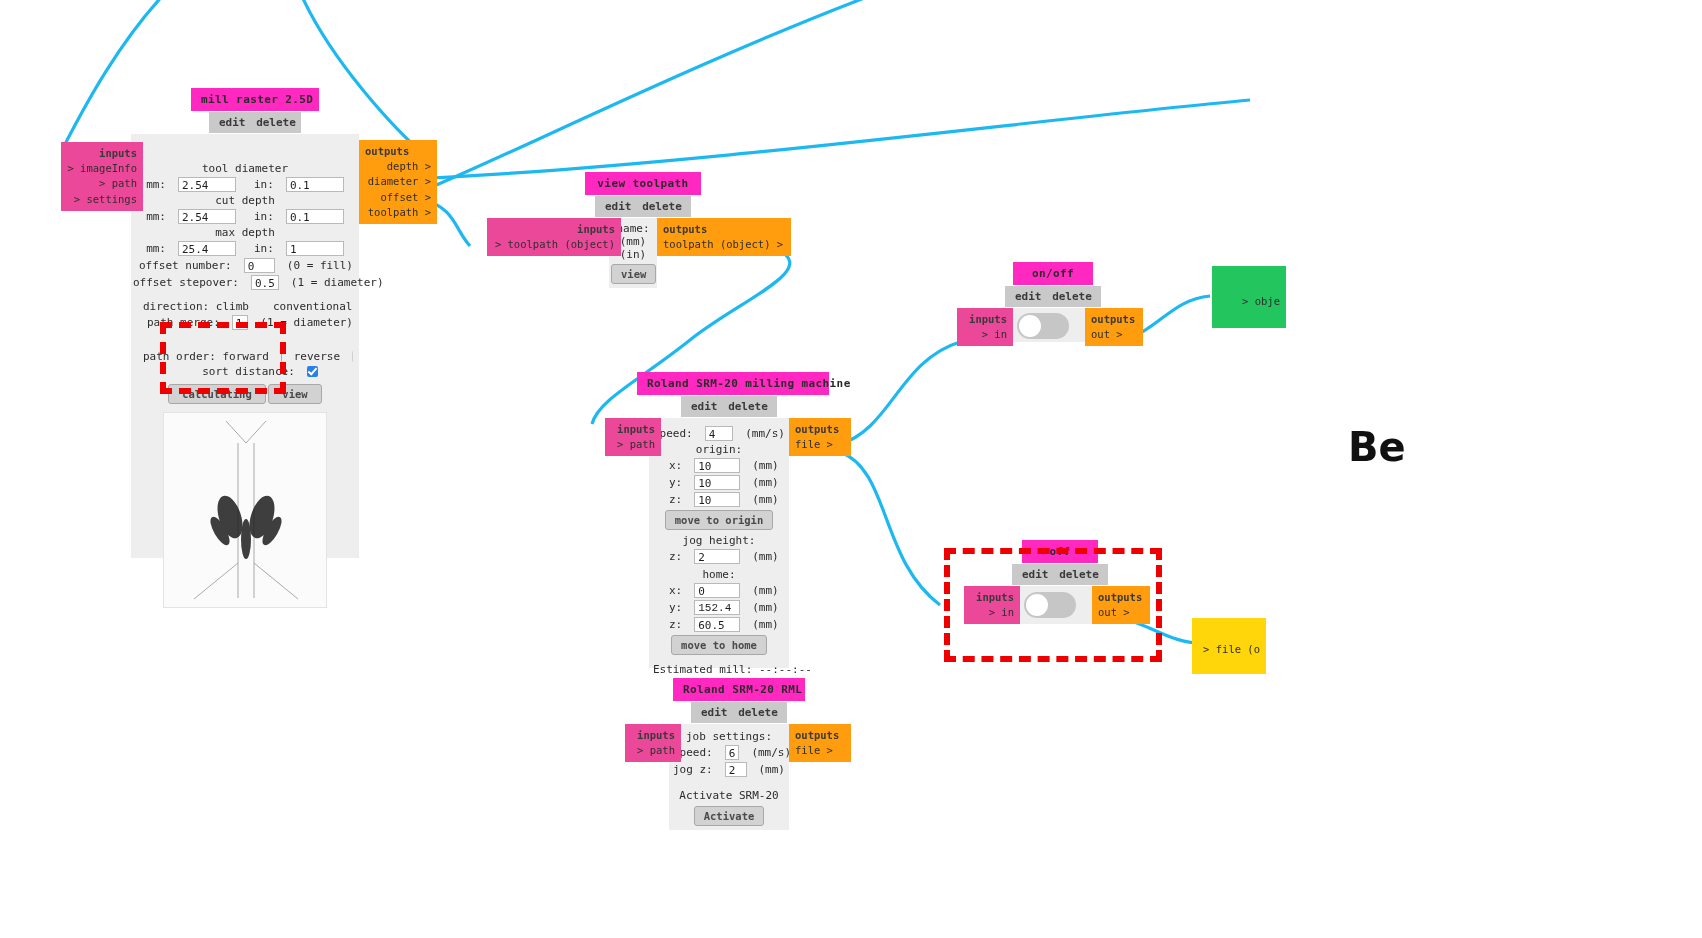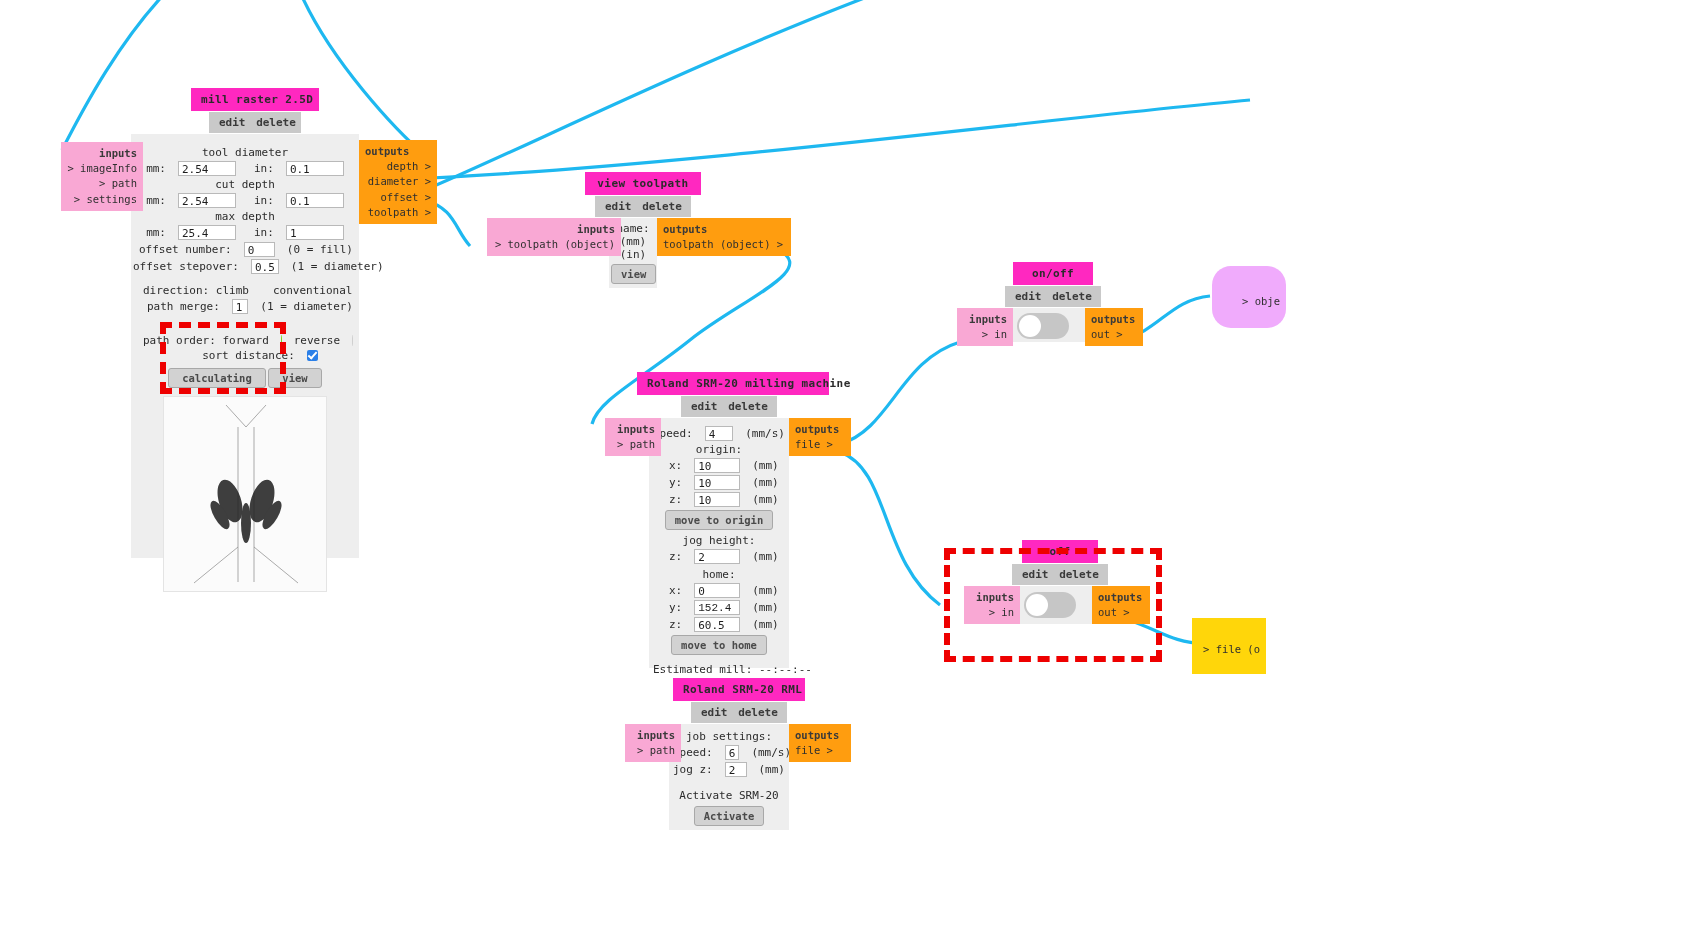--- a/index.html
+++ b/index.html
@@ -26,21 +26,21 @@
     text-align:center;padding:4px 10px;white-space:nowrap;font-weight:bold;
   }
   .body{
     background:#eeeeee;color:#2b2b2b;font-size:11px;
     padding:6px 8px;
   }
   .inputs,.outputs{
     font-size:10.5px;font-weight:bold;color:#3a3a3a;
     padding:4px 6px;white-space:nowrap;line-height:1.45;
   }
-  .inputs{background:#f9a8d4;text-align:right;}
+  .inputs{background:#ec4899;text-align:right;}
   .outputs{background:#ff9d0f;text-align:left;}
   .inputs .hdr,.outputs .hdr{font-weight:bold;display:block;}
   .port{display:block;font-weight:normal;color:#2f2f2f;}
 
   
   .lbl{font-size:11px;color:#2b2b2b;white-space:nowrap;}
   .ctr{text-align:center;}
   .fld{
     display:inline-block;background:#ffffff;border:1px solid #b9b9b9;
     height:15px;line-height:15px;font-size:11px;color:#1d1d1d;
@@ -115,21 +115,21 @@
       <path d="M1128,620 C1160,630 1170,642 1205,644"></path>
     </g>
   </svg>
 
   <div class="node" style="left:131px;top:88px;width:228px;">
     <div class="title" style="position:absolute;left:60px;top:0;width:108px;">mill raster 2.5D</div>
     <div class="editrow" style="position:absolute;left:78px;top:24px;width:72px;">
       <span>edit</span>
       <span style="margin-left:4px;">delete</span>
     </div>
-    <div class="body" style="position:absolute;left:0;top:46px;width:228px;height:424px;box-sizing:border-box;padding:8px 6px;">
+    <div class="body" style="position:absolute;left:0;top:46px;width:228px;height:424px;box-sizing:border-box;padding:24px 6px;">
       <div class="lbl ctr" style="margin-top:4px;">tool diameter</div>
       <div class="row" style="justify-content:center;">
         <span class="lbl">mm:</span>
         <span class="fld" style="width:58px;">2.54</span>
         <span class="lbl" style="margin-left:6px;">in:</span>
         <span class="fld" style="width:58px;">0.1</span>
       </div>
 
       <div class="lbl ctr">cut depth</div>
       <div class="row" style="justify-content:center;">
@@ -256,21 +256,21 @@
       <span class="hdr">inputs</span>
       <span class="port">&gt; in</span>
     </div>
     <div class="outputs" style="position:absolute;left:84px;top:46px;width:46px;">
       <span class="hdr">outputs</span>
       <span class="port">out &gt;</span>
     </div>
   </div>
 
   <div class="node" style="left:1212px;top:266px;">
-    <div class="inputs" style="width:62px;background:#f0abfc;height:54px;border-radius:19px;">
+    <div class="inputs" style="width:62px;background:#22c55e;height:54px;">
       <span class="port" style="margin-top:24px;display:block;">&gt; obje</span>
     </div>
   </div>
 
   <div class="node" style="left:1008px;top:540px;width:84px;">
     <div class="title" style="position:absolute;left:14px;top:0;width:56px;">off</div>
     <div class="editrow" style="position:absolute;left:4px;top:24px;width:76px;">
       <span>edit</span>
       <span style="margin-left:4px;">delete</span>
     </div>
@@ -390,15 +390,16 @@
     <div class="outputs" style="position:absolute;left:120px;top:46px;width:50px;">
       <span class="hdr">outputs</span>
       <span class="port">file &gt;</span>
     </div>
   </div>
 
   <div class="redbox" style="left:160px;top:322px;width:126px;height:72px;"></div>
   <div class="redbox" style="left:944px;top:548px;width:218px;height:114px;"></div>
 
   <div class="bigtext" style="left:1348px;top:425px;">
+    <div>Be</div>
   </div>
 
 </div>
 
 </body></html>

